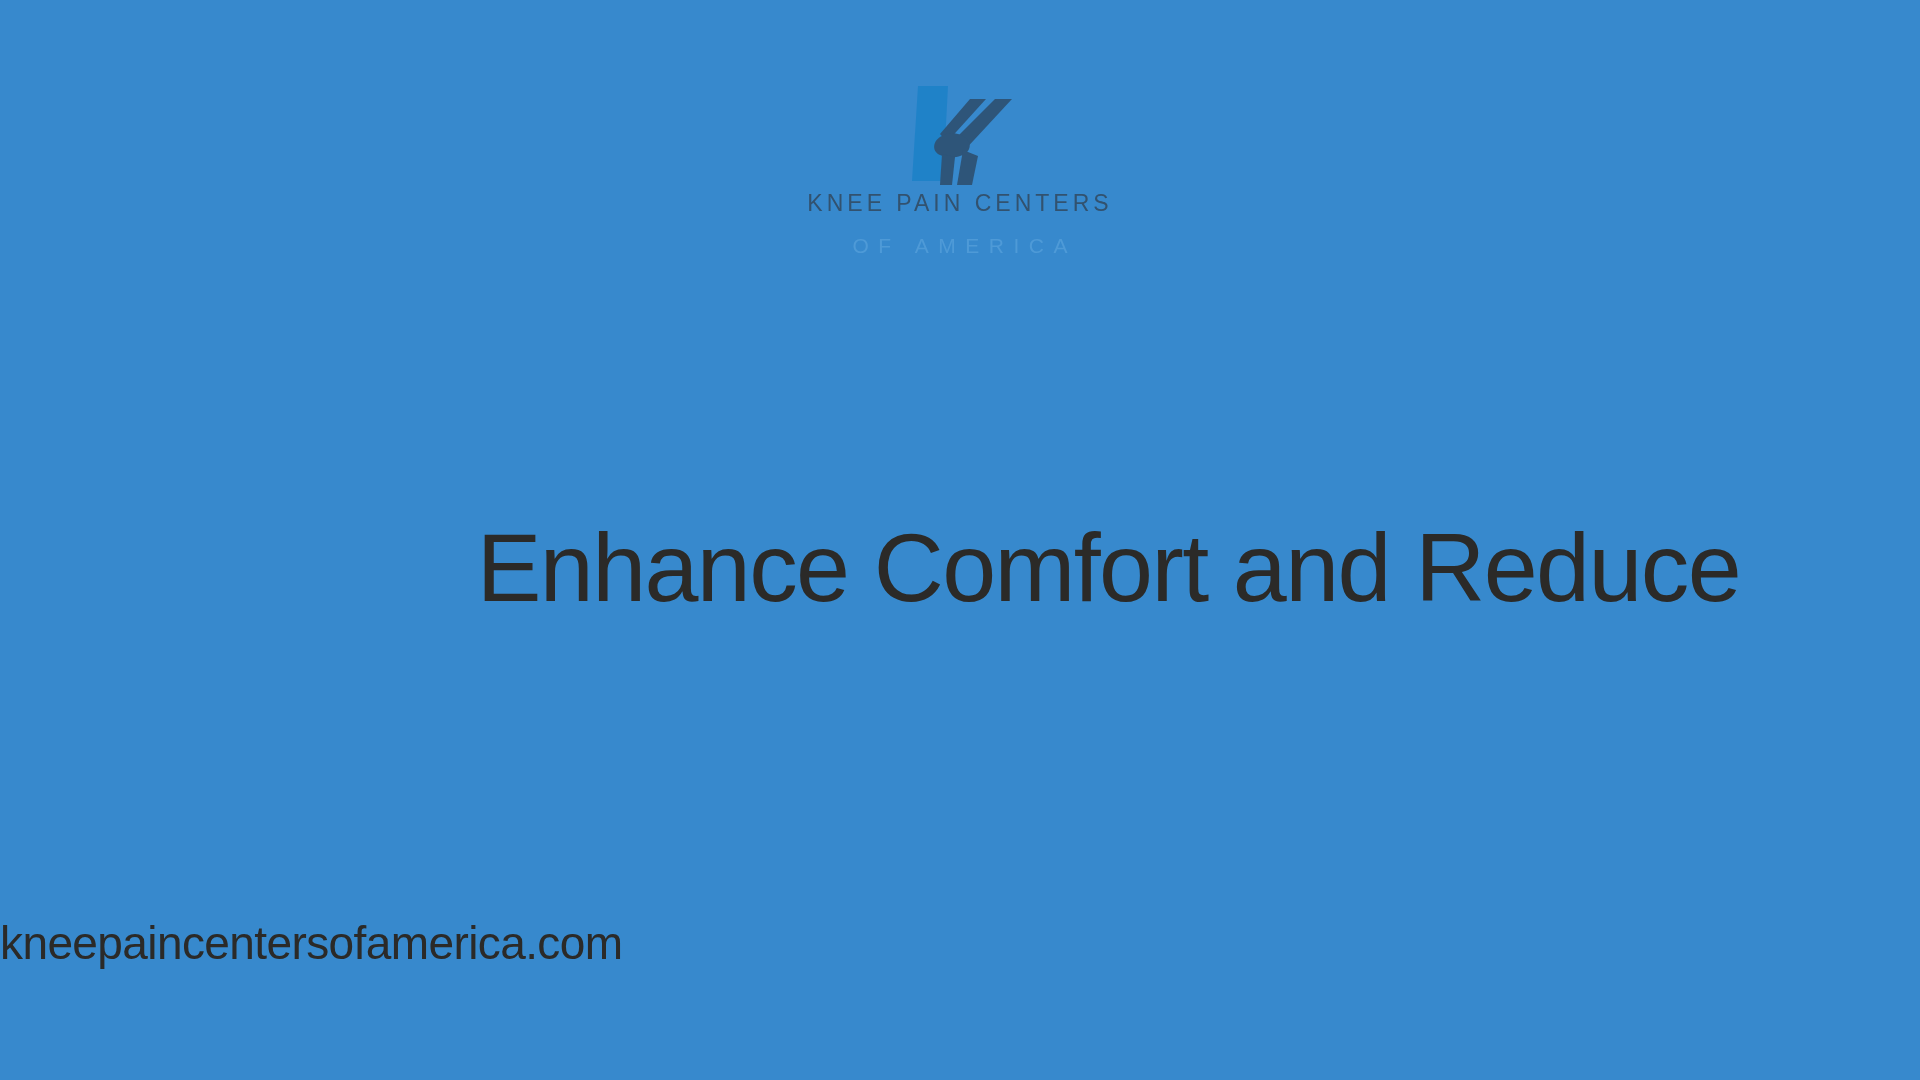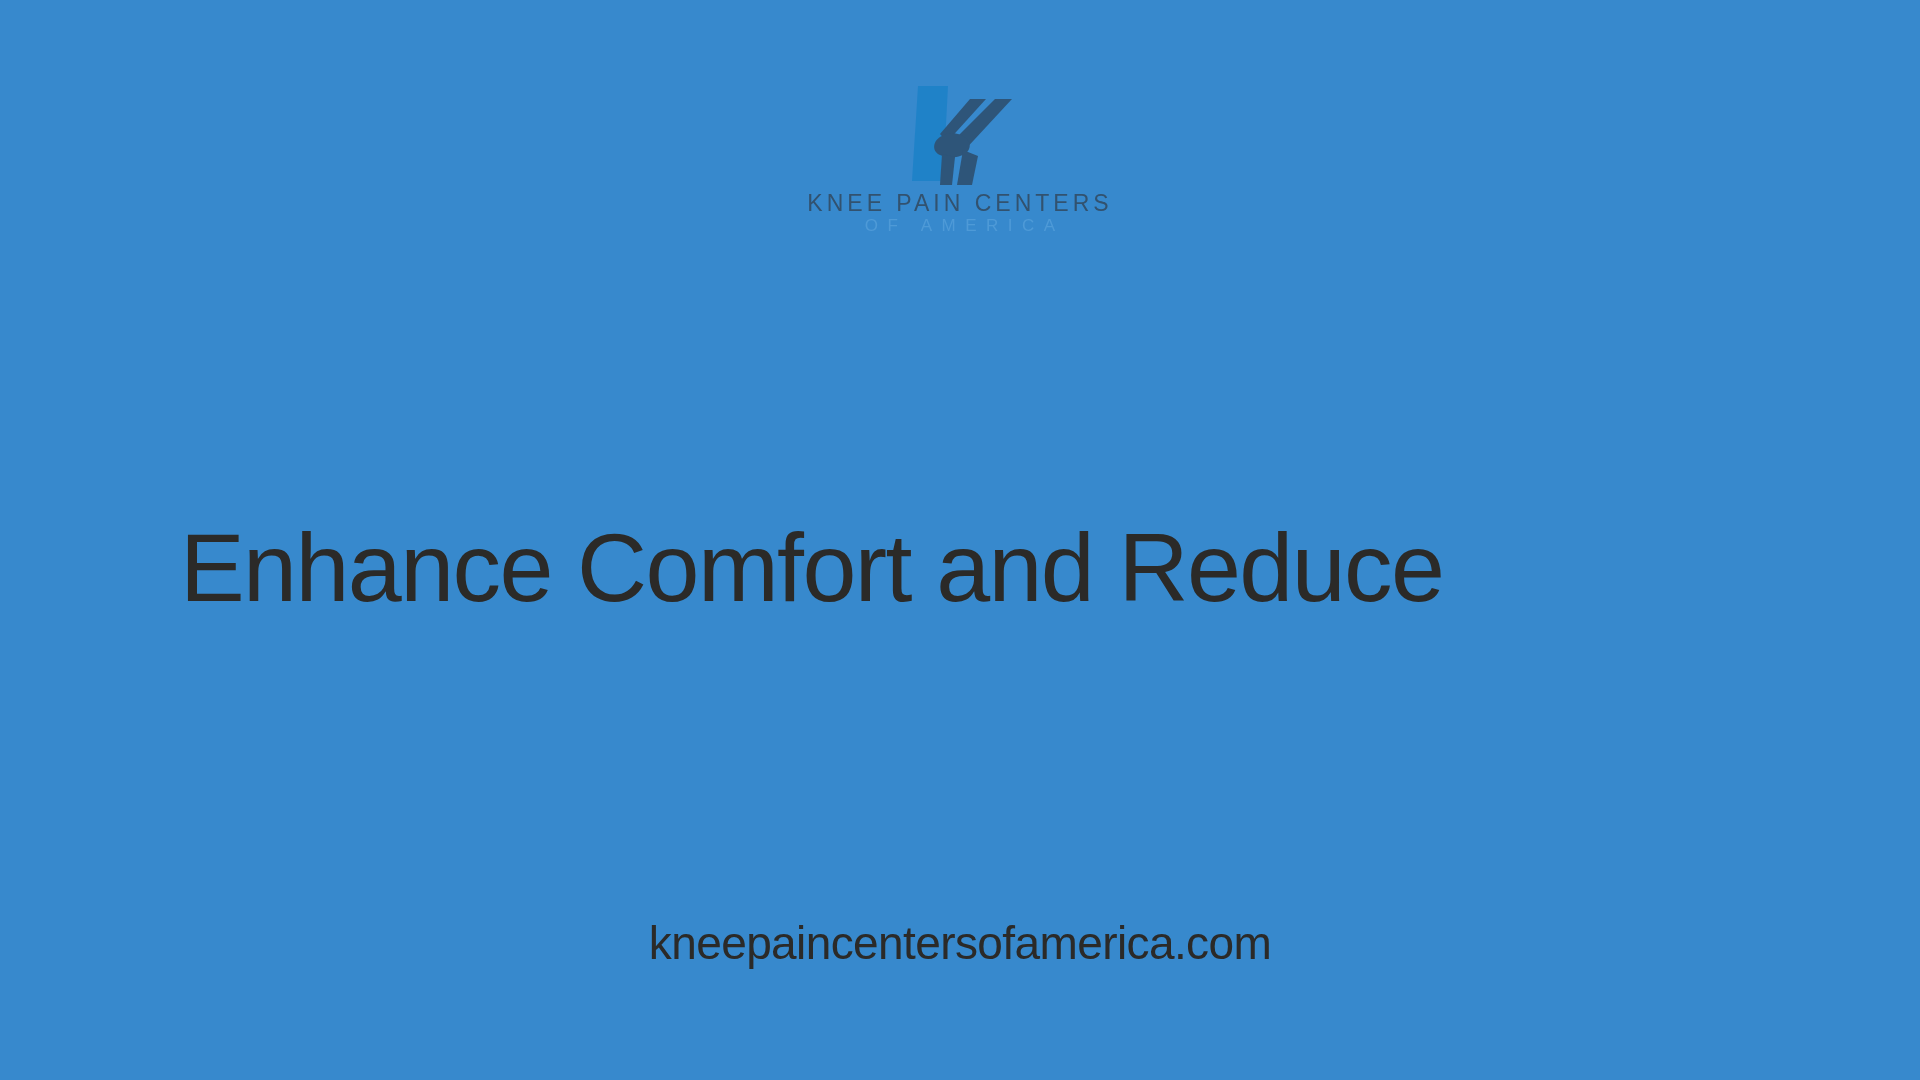--- a/index.html
+++ b/index.html
@@ -44,59 +44,58 @@
     font-family: "Liberation Sans", sans-serif;
     font-size: 23px;
     font-weight: 400;
     letter-spacing: 4.0px;
     color: #32526f;
     line-height: 1;
     white-space: nowrap;
   }
 
   .logo-subword {
-    margin-top: 2px;
+    margin-top: 20px;
     font-family: "Liberation Sans", sans-serif;
-    font-size: 17px;
+    font-size: 21px;
     font-weight: 400;
     letter-spacing: 9.5px;
     color: #4e9ad7;
     line-height: 1;
     white-space: nowrap;
     text-indent: 9.5px;
   }
 
   
   .headline {
     position: absolute;
     left: 0;
     right: 0;
     top: 452px;
-    text-align: left;
+    text-align: right;
     font-family: "Liberation Sans", sans-serif;
     font-size: 97px;
     font-weight: 400;
     line-height: 102px;
     letter-spacing: -1.6px;
     color: #2b2a28;
     padding: 0 180px;
     box-sizing: border-box;
   }
   .headline .line {
     display: block;
     white-space: nowrap;
   }
 
   
   .site-url {
     position: absolute;
     left: 0;
     right: 0;
     top: 920px;
-    text-align: center;
     font-family: "Liberation Sans", sans-serif;
     font-size: 46px;
     font-weight: 400;
     letter-spacing: -0.6px;
     line-height: 1;
     color: #2b2a28;
   }
 </style>
 </head>
 <body>

